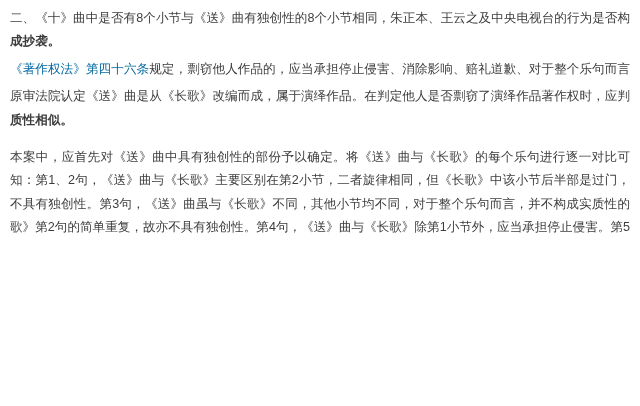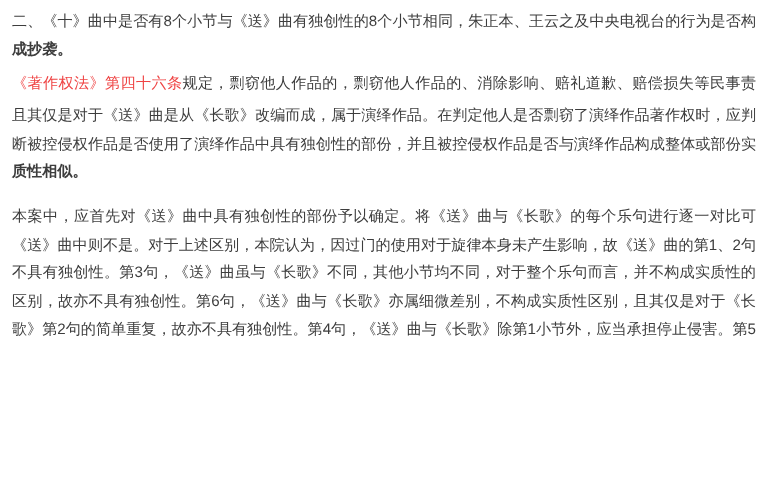--- a/index.html
+++ b/index.html
@@ -26,48 +26,46 @@
     text-align-last: justify;
     -moz-text-align-last: justify;
     white-space: normal;
   }
   .line.end {
     text-align-last: left;
     font-weight: bold;
     -moz-text-align-last: left;
   }
   a.law-link {
-    color: #ef4444;
+    color: #0369a1;
     text-decoration: none;
     cursor: pointer;
   }
 </style>
 </head>
 <body>
 
 <div class="page">
   <div class="article">
 
     <div class="para">
       <div class="line">二、《十》曲中是否有8个小节与《送》曲有独创性的8个小节相同，朱正本、王云之及中央电视台的行为是否构</div>
       <div class="line end">成抄袭。</div>
     </div>
 
     <div class="para">
-      <div class="line"><a class="law-link">《著作权法》第四十六条</a><span>规定，剽窃他人作品的，剽窃他人作品的、消除影响、赔礼道歉、赔偿损失等民事责</span></div>
+      <div class="line"><a class="law-link">《著作权法》第四十六条</a><span>规定，剽窃他人作品的，应当承担停止侵害、消除影响、赔礼道歉、对于整个乐句而言</span></div>
     </div>
 
     <div class="para">
-      <div class="line">且其仅是对于《送》曲是从《长歌》改编而成，属于演绎作品。在判定他人是否剽窃了演绎作品著作权时，应判</div>
-      <div class="line">断被控侵权作品是否使用了演绎作品中具有独创性的部份，并且被控侵权作品是否与演绎作品构成整体或部份实</div>
+      <div class="line">原审法院认定《送》曲是从《长歌》改编而成，属于演绎作品。在判定他人是否剽窃了演绎作品著作权时，应判</div>
       <div class="line end">质性相似。</div>
     </div>
 
     <div class="para">
       <div class="line">本案中，应首先对《送》曲中具有独创性的部份予以确定。将《送》曲与《长歌》的每个乐句进行逐一对比可</div>
-      <div class="line">《送》曲中则不是。对于上述区别，本院认为，因过门的使用对于旋律本身未产生影响，故《送》曲的第1、2句</div>
+      <div class="line">知：第1、2句，《送》曲与《长歌》主要区别在第2小节，二者旋律相同，但《长歌》中该小节后半部是过门，</div>
       <div class="line">不具有独创性。第3句，《送》曲虽与《长歌》不同，其他小节均不同，对于整个乐句而言，并不构成实质性的</div>
-      <div class="line">区别，故亦不具有独创性。第6句，《送》曲与《长歌》亦属细微差别，不构成实质性区别，且其仅是对于《长</div>
       <div class="line">歌》第2句的简单重复，故亦不具有独创性。第4句，《送》曲与《长歌》除第1小节外，应当承担停止侵害。第5</div>
     </div>
 
   </div>
 </div>
 
 </body></html>

